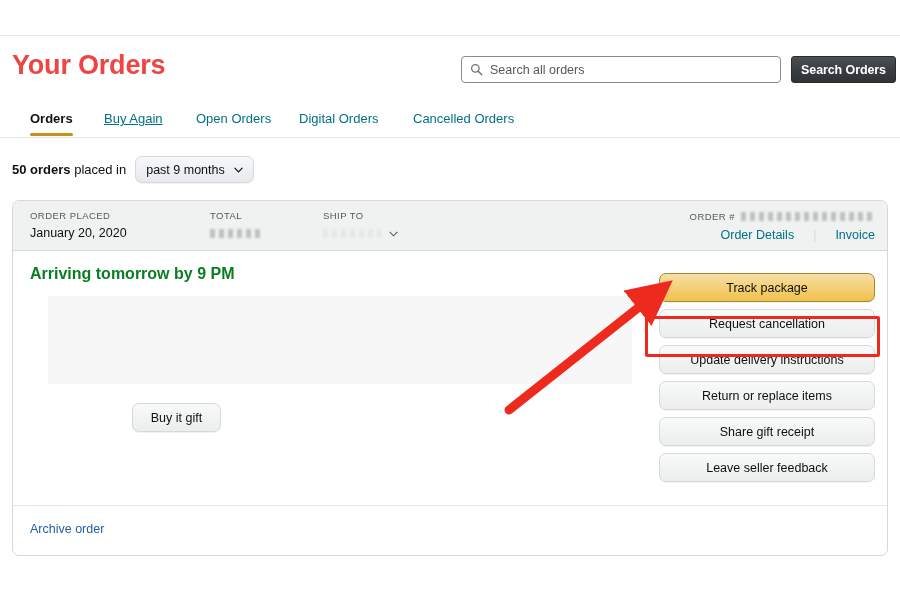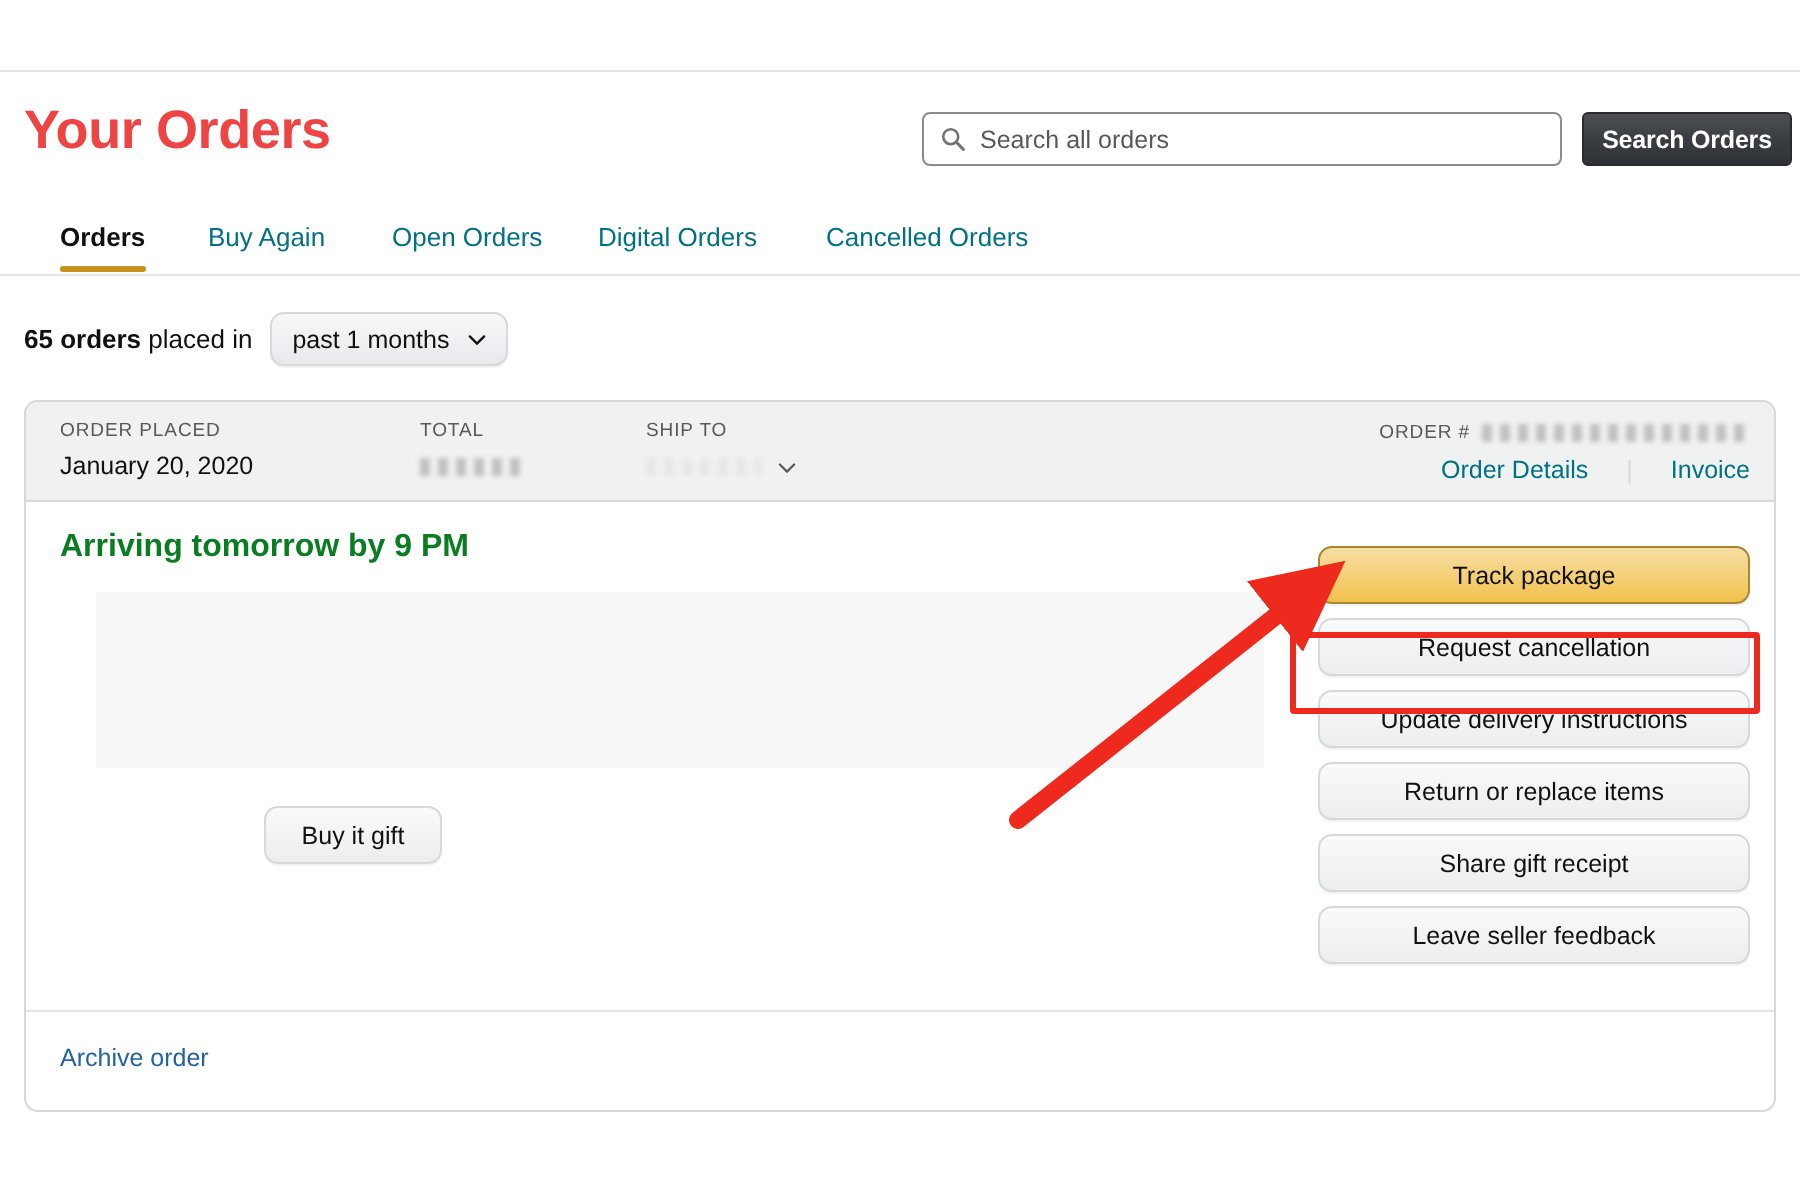--- a/index.html
+++ b/index.html
@@ -315,33 +315,33 @@
         <line x1="10.2" y1="10.2" x2="14.4" y2="14.4" stroke="#444" stroke-width="1.8" stroke-linecap="round"></line>
       </svg>
       <input class="search-input" type="text" placeholder="Search all orders" style="">
     </div>
 
     <button class="search-btn">Search Orders</button>
   </div>
 
   <div class="tabs" id="tabbar">
       <div class="tab active" style="left: 30px;">Orders</div>
-      <div class="tab" style="left: 104px;">Buy Again</div>
+      <div class="tab" style="left: 104px; text-decoration: underline;">Buy Again</div>
       <div class="tab" style="left: 196px;">Open Orders</div>
       <div class="tab" style="left: 299px;">Digital Orders</div>
       <div class="tab" style="left: 413px;">Cancelled Orders</div>
     </div>
   <div class="tabs-rule"></div>
 
   <div class="count-row">
     <div class="count-text">
-      <b>65 orders</b><span> placed in</span>
+      <b>50 orders</b><span> placed in</span>
     </div>
     <div class="period-select">
-      <span>past 1 months</span>
+      <span>past 9 months</span>
       <svg class="chev" viewBox="0 0 10 6">
         <path d="M1 1 L5 5 L9 1" fill="none" stroke="#0f1111" stroke-width="1.3" stroke-linecap="round"></path>
       </svg>
     </div>
   </div>
 
   <div class="order-card">
 
     <div class="card-header">
       <div class="hcol" style="left:17px;">

